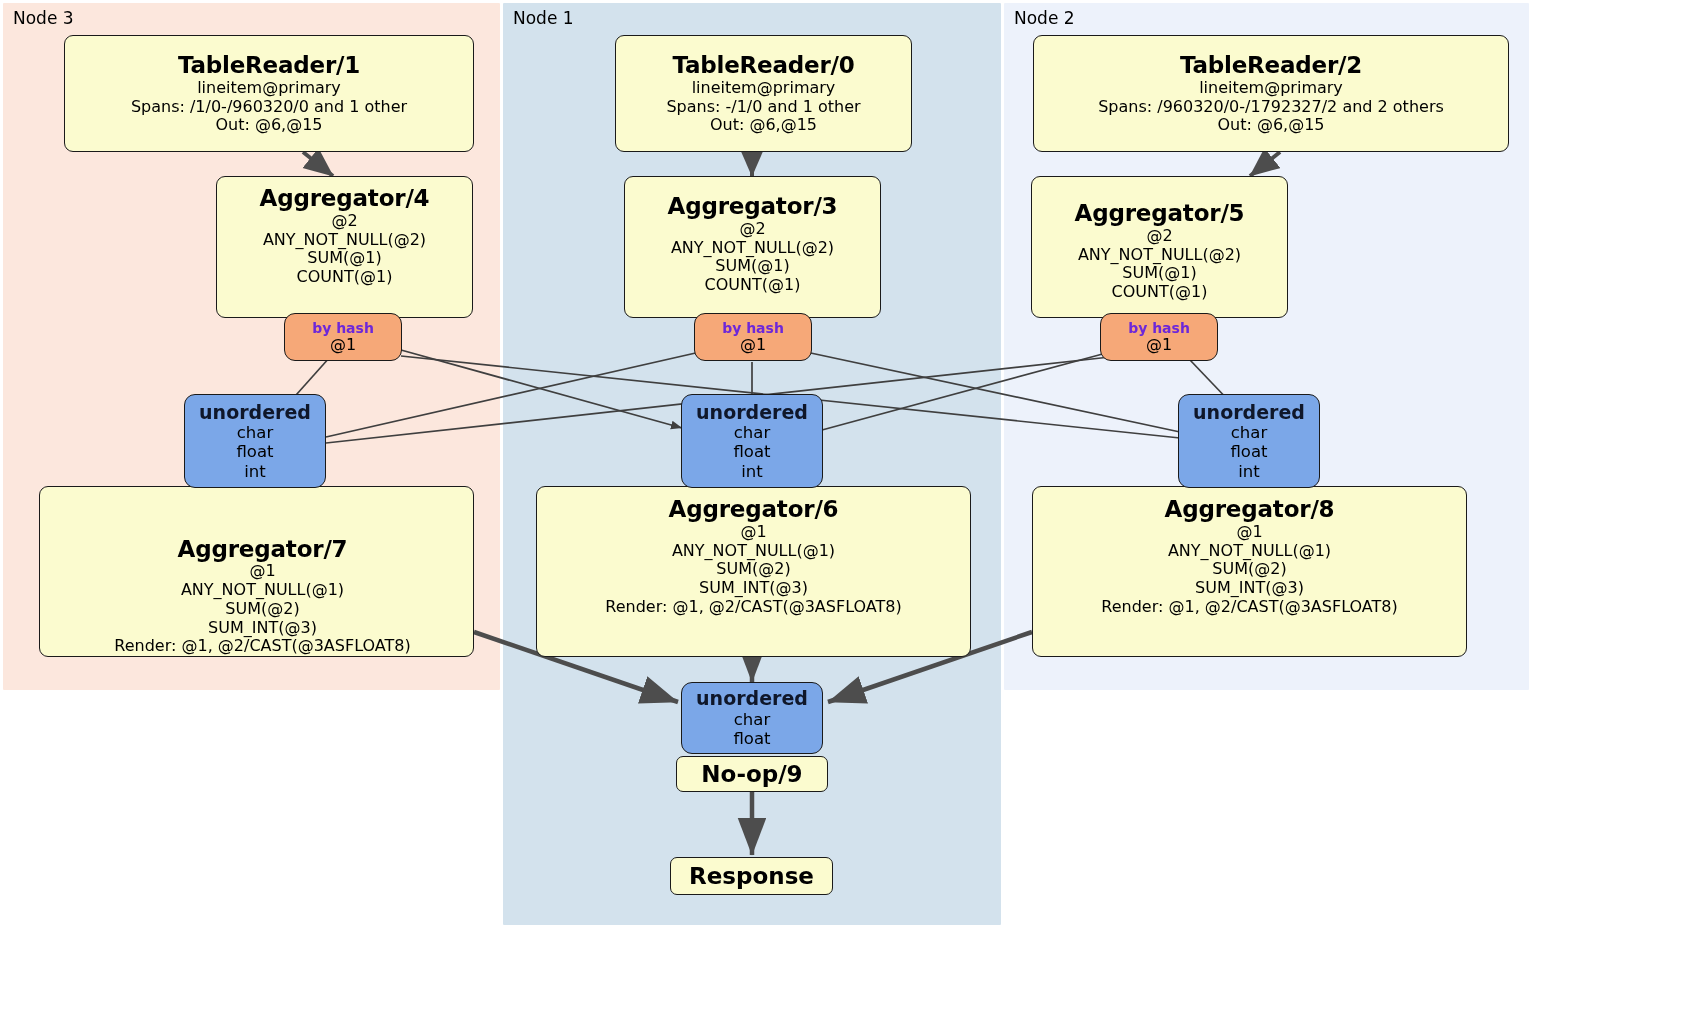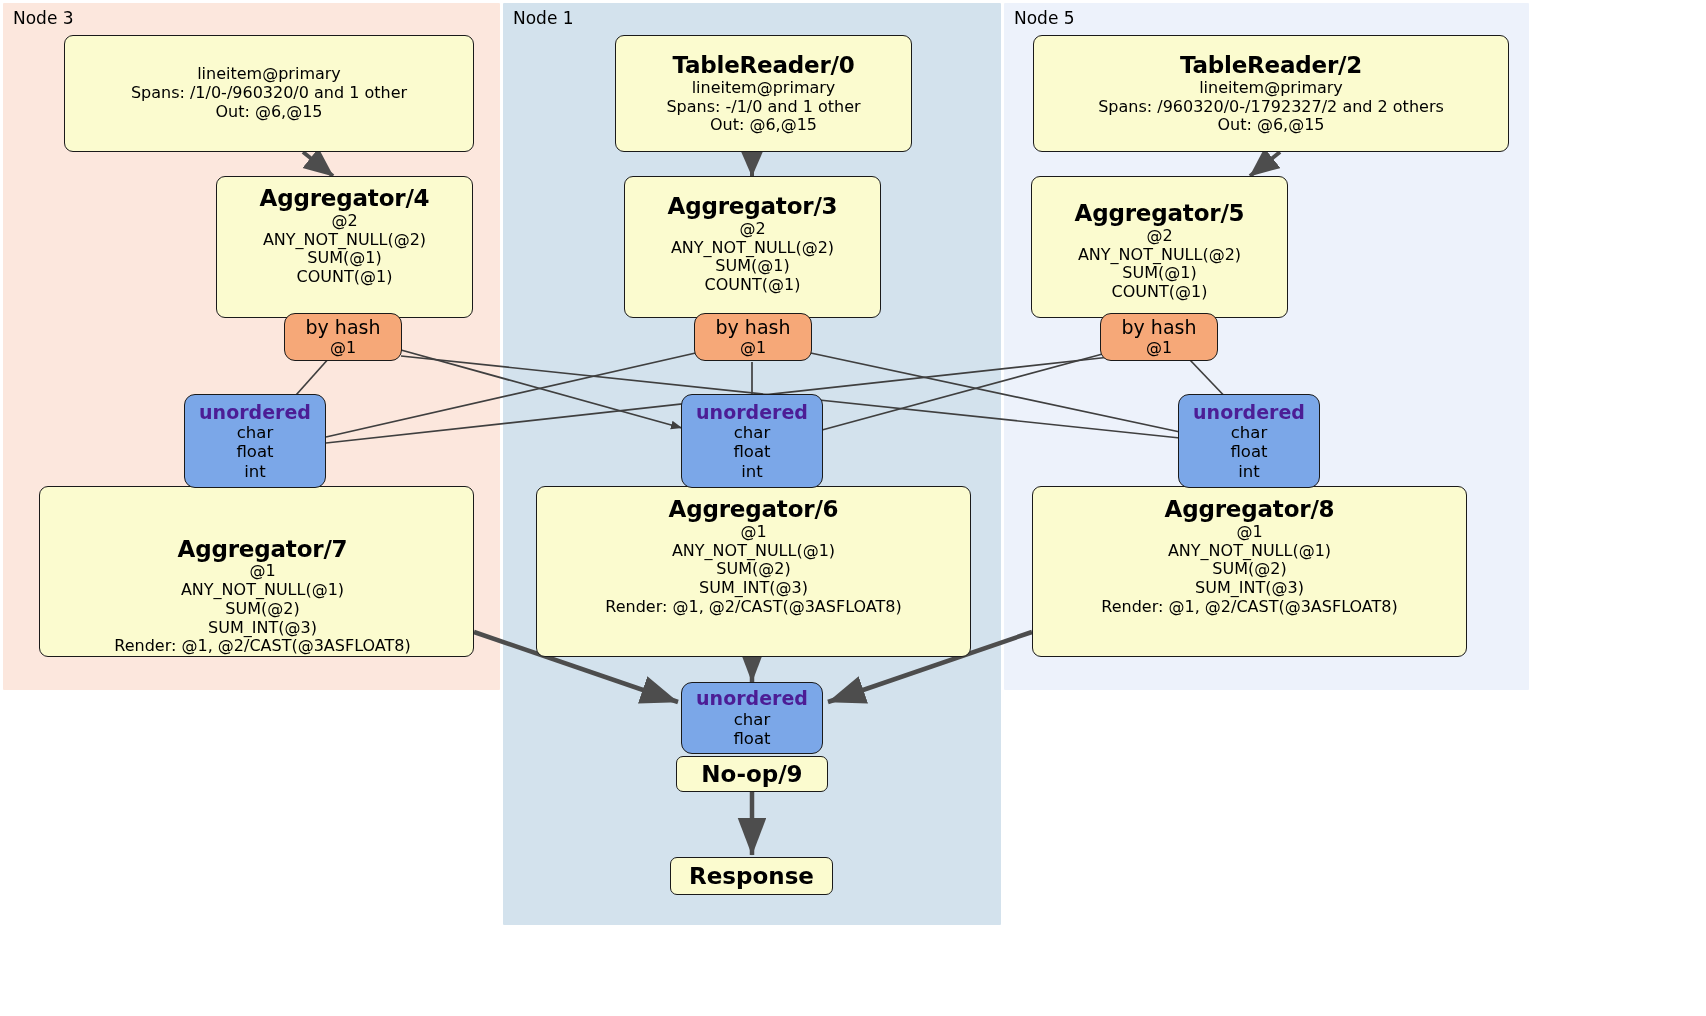--- a/index.html
+++ b/index.html
@@ -36,34 +36,34 @@
   .router {
     position:absolute;
     background:#f6a878;
     border:1.6px solid #1a1a1a;
     border-radius:11px;
     text-align:center;
     display:flex; flex-direction:column; justify-content:center;
     line-height:1.15;
     z-index:9;
   }
-  .router .ttl { font-weight:normal; font-size:19px; color:#000000; }
+  .router .ttl { font-weight:bold; font-size:14px; color:#6d28d9; }
   .router .ln  { font-size:16px; color:#000; }
 
   .sync {
     position:absolute;
     background:#7ba7e8;
     border:1.6px solid #1a1a1a;
     border-radius:11px;
     text-align:center;
     display:flex; flex-direction:column; justify-content:center;
     line-height:1.18;
     z-index:8;
   }
-  .sync .ttl { font-weight:bold; font-size:19px; color:#4c1d95; }
+  .sync .ttl { font-weight:bold; font-size:19px; color:#0f172a; }
   .sync .ln  { font-size:16.5px; color:#000; }
 
   .small-proc {
     position:absolute;
     background:#fbfbcf;
     border:1.6px solid #1a1a1a;
     border-radius:7px;
     text-align:center;
     display:flex; align-items:center; justify-content:center;
     z-index:10;
@@ -80,21 +80,21 @@
 
   <div class="panel" style="left:3px; top:3px; width:497px; height:687px; background:#fce7dd;">
     <span class="panel-label">Node 3</span>
   </div>
 
   <div class="panel" style="left:503px; top:3px; width:498px; height:922px; background:#d3e2ed;">
     <span class="panel-label">Node 1</span>
   </div>
 
   <div class="panel" style="left:1004px; top:3px; width:525px; height:687px; background:#edf2fb;">
-    <span class="panel-label">Node 5</span>
+    <span class="panel-label">Node 2</span>
   </div>
 
   <svg class="edges" viewBox="0 0 1706 1016">
     <defs>
       <marker id="ah" markerWidth="9" markerHeight="9" refX="7.2" refY="3.2" orient="auto" markerUnits="strokeWidth">
         <path d="M0,0 L7.4,3.2 L0,6.4 z" fill="#4d4d4d"></path>
       </marker>
       <marker id="ahs" markerWidth="10" markerHeight="10" refX="8.3" refY="3.2" orient="auto" markerUnits="strokeWidth">
         <path d="M0,0 L8.4,3.2 L0,6.4 z" fill="#4d4d4d"></path>
       </marker>
@@ -137,20 +137,21 @@
       <line x1="1110" y1="357" x2="326" y2="443"></line>
     </g>
     <defs>
       <marker id="ahthin" markerWidth="8" markerHeight="8" refX="6.5" refY="2.6" orient="auto" markerUnits="strokeWidth">
         <path d="M0,0 L6.6,2.6 L0,5.2 z" fill="#3f3f3f"></path>
       </marker>
     </defs>
   </svg>
 
   <div class="proc" style="left:64px; top:35px; width:410px; height:117px;">
+    <div class="ttl">TableReader/1</div>
     <div class="ln">lineitem@primary</div>
     <div class="ln">Spans: /1/0-/960320/0 and 1 other</div>
     <div class="ln">Out: @6,@15</div>
   </div>
 
   <div class="proc" style="left:604px; top:35px; width:297px; height:117px;margin-left:11px;">
     <div class="ttl">TableReader/0</div>
     <div class="ln">lineitem@primary</div>
     <div class="ln">Spans: -/1/0 and 1 other</div>
     <div class="ln">Out: @6,@15</div>

